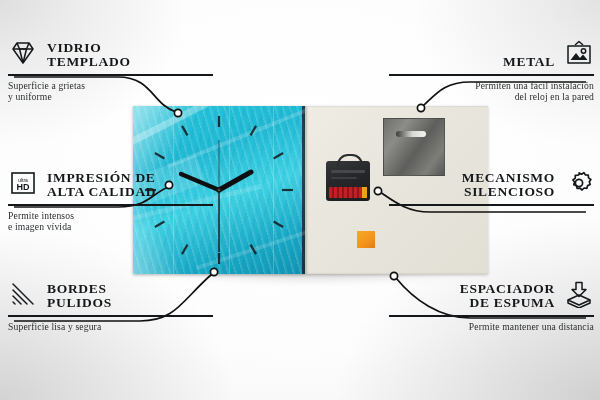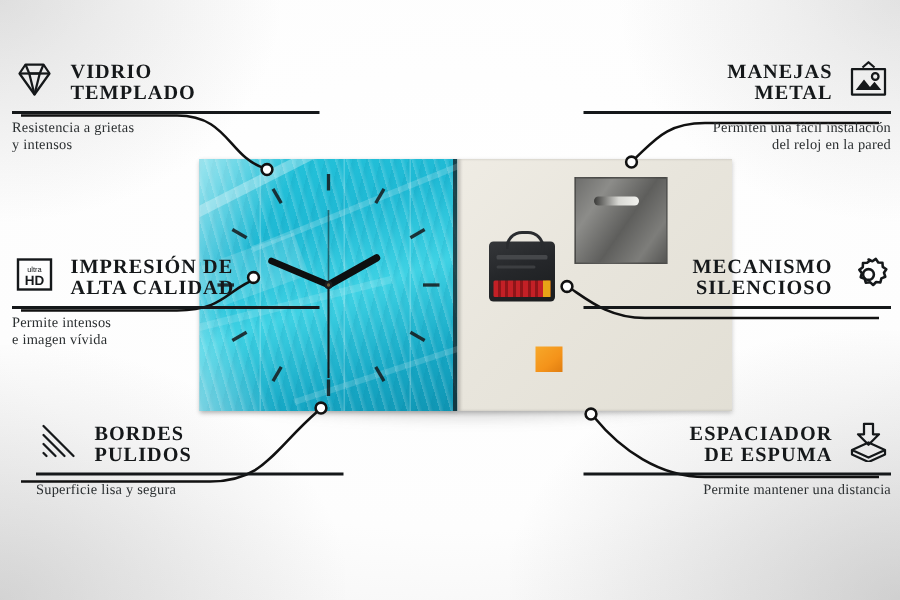--- a/index.html
+++ b/index.html
@@ -40,21 +40,21 @@
   }
   .rule{height:1.6px;background:#15181a;margin:4px 0 4px 0;width:100%;}
   .fdesc{
     font-family:"Liberation Serif", serif;
     font-size:9.6px;line-height:11.6px;color:#2b2f31;letter-spacing:.15px;
   }
 
   
   #f-glass{top:40px;}
   #f-print{top:170px;}
-  #f-edges{top:281px;margin-left:16px;}
+  #f-edges{top:281px;}
   #f-hooks{top:40px;}
   #f-mech{top:170px;}
   #f-foam{top:281px;}
 
   
   #product{position:absolute;left:133px;top:106px;width:355px;height:168px;}
   #shadow{
     position:absolute;left:150px;top:268px;width:330px;height:16px;
     background:radial-gradient(ellipse at 50% 0%, rgba(90,90,90,.33), rgba(90,90,90,0) 72%);
     filter:blur(3px);
@@ -209,21 +209,21 @@
               <path d="M11.5 9 H18.5"></path>
             </g>
           </svg>
       </span>
       <span class="ftitle">
         <span>VIDRIO</span><br><span>TEMPLADO</span>
       </span>
     </div>
     <div class="rule"></div>
     <div class="fdesc">
-      <span>Resistencia a grietas</span><br><span>y intensos</span>
+      <span>Superficie a grietas</span><br><span>y uniforme</span>
     </div>
   </div>
 
   <div class="feat left" id="f-print">
     <div class="fhead">
       <span class="ficon">
         <svg width="30" height="26" viewBox="0 0 30 26">
           <rect x="4" y="3" width="22" height="20" fill="none" stroke="#15181a" stroke-width="1.6"></rect>
           <text x="15" y="11.5" text-anchor="middle" font-family="Liberation Sans, sans-serif" font-size="5" fill="#15181a">ultra</text>
           <text x="15" y="20" text-anchor="middle" font-family="Liberation Sans, sans-serif" font-size="9" font-weight="bold" fill="#15181a">HD</text>
@@ -267,21 +267,21 @@
         <svg width="30" height="26" viewBox="0 0 30 26">
             <g fill="none" stroke="#15181a" stroke-width="1.5" stroke-linejoin="round">
           <path d="M11 5 L15 1.5 L19 5"></path>
           <rect x="4" y="6" width="22" height="17"></rect>
           <path d="M6.5 20 L12 13 L16 18 L19 14.5 L23.5 20 Z" fill="#15181a" stroke="none"></path>
           <circle cx="19.5" cy="11" r="2.2"></circle>
         </g>
           </svg>
       </span>
       <span class="ftitle">
-        <span>MANEJAS</span><br><span>METAL</span>
+        <br><span>METAL</span>
       </span>
     </div>
     <div class="rule"></div>
     <div class="fdesc">
       <span>Permiten una fácil instalación</span><br><span>del reloj en la pared</span>
     </div>
   </div>
 
   <div class="feat right" id="f-mech">
     <div class="fhead">

